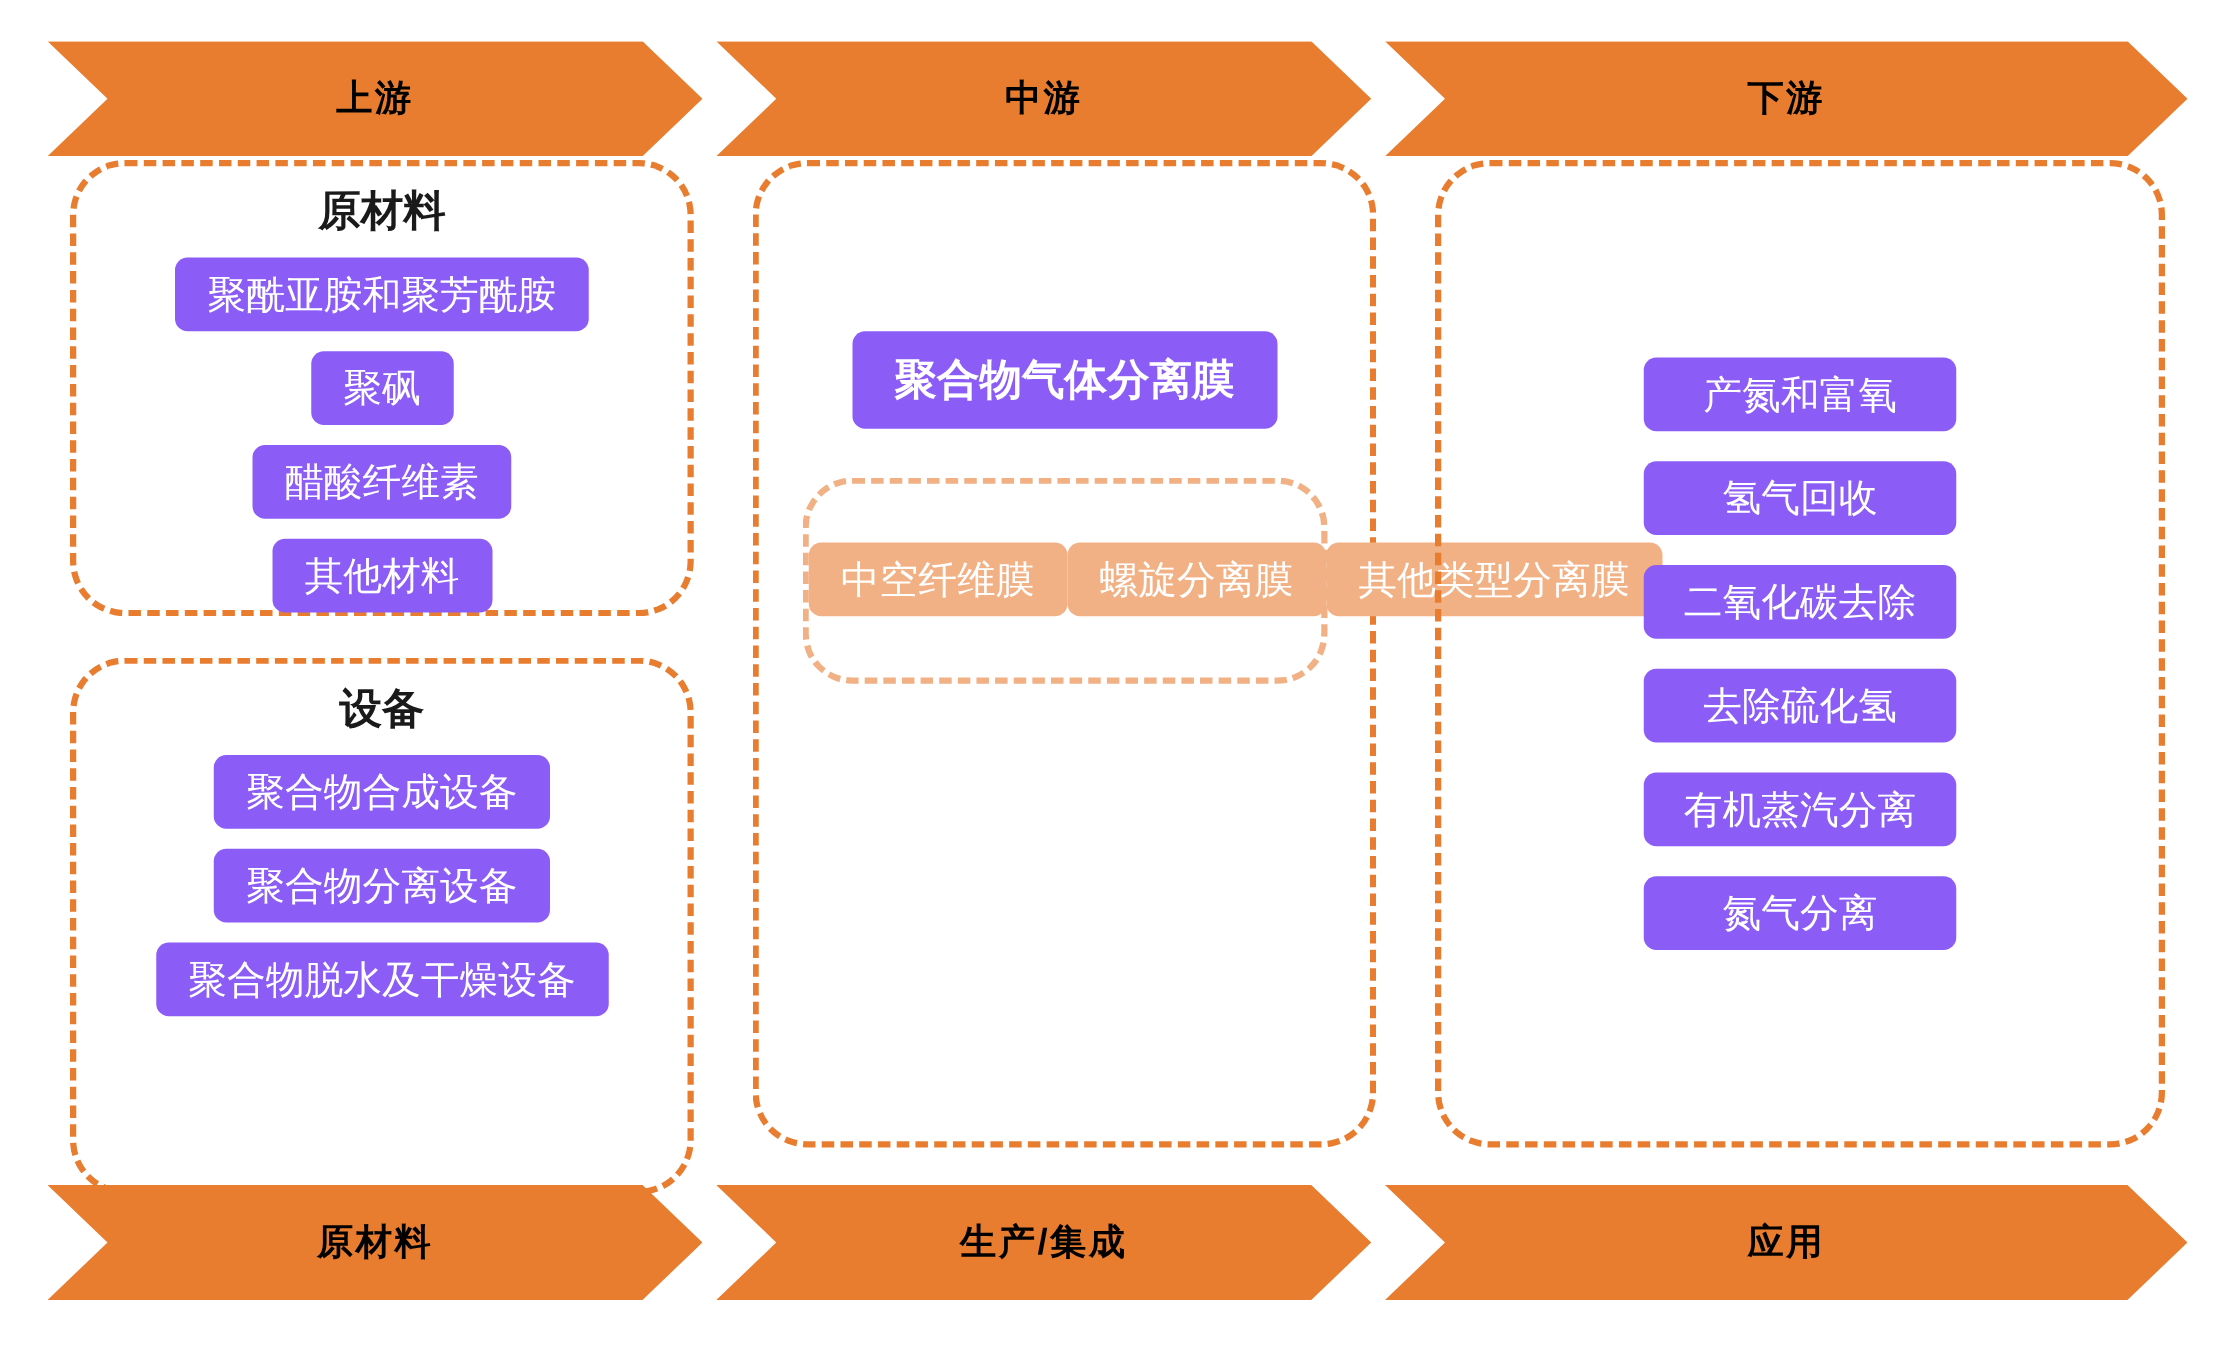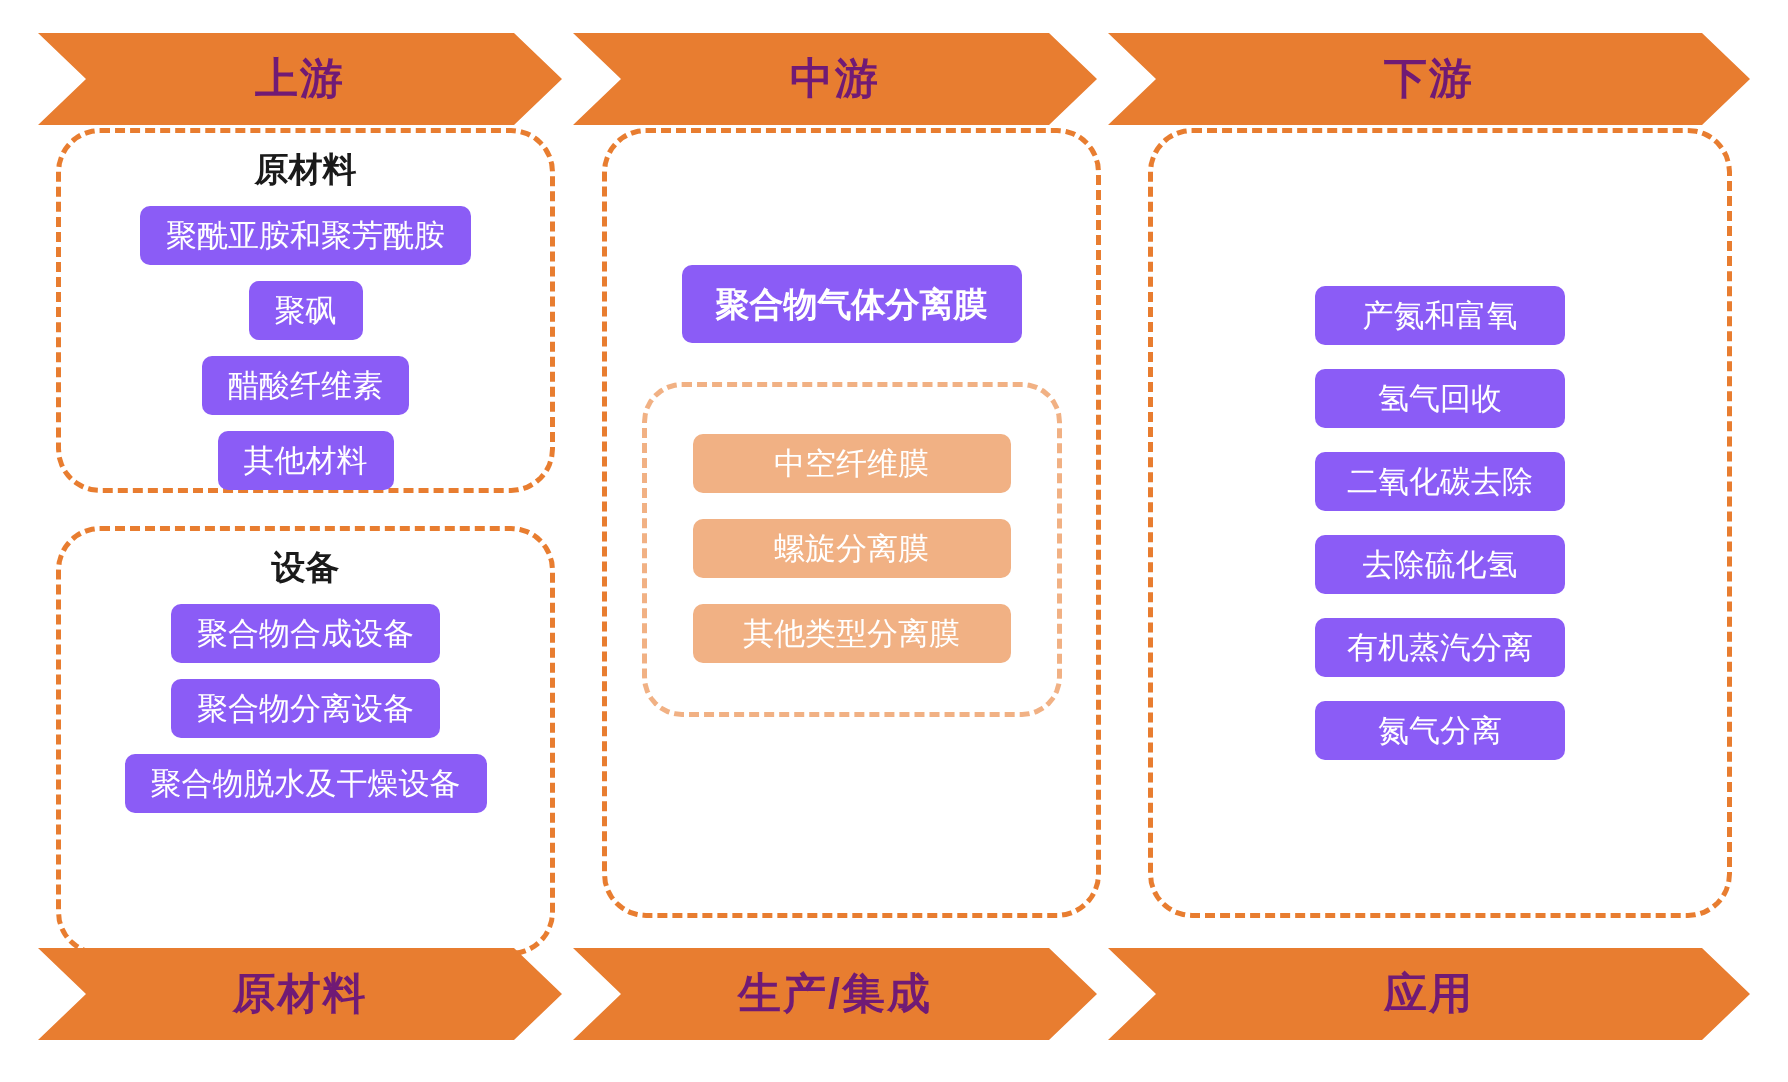--- a/index.html
+++ b/index.html
@@ -22,22 +22,22 @@
   .banner.top{top:33px;}
   .banner.bottom{top:948px;}
 
   .chev{
     position:relative;
     height:92px;
     background:#E87D30;
     display:flex;
     align-items:center;
     justify-content:center;
-    color:#701a75;
-    font-size:43px;
+    color:#000000;
+    font-size:29px;
     font-weight:bold;
     letter-spacing:2px;
     margin-right:11px;
   }
   .chev:last-child{margin-right:0;}
   .chev.c1{
     flex:0 0 524px;
     clip-path:polygon(0 0, 476px 0, 524px 50%, 476px 100%, 0 100%, 48px 50%);
   }
   .chev.c2{
@@ -124,21 +124,21 @@
     margin-top:132px;
     margin-bottom:18px;
   }
   .inner-box{
     border:5px dashed #F1B184;
     border-radius:40px;
     box-sizing:border-box;
     width:420px;
     padding:34px 0 36px 0;
     display:flex;
-    flex-direction:column;
+    flex-direction:row;
     align-items:center;
     margin-top:8px;
   }
   .inner-box .pill{
     width:318px;
     margin:13px 0;
   }
 
   
   #grp-right{top:0px;height:790px;justify-content:center;}

